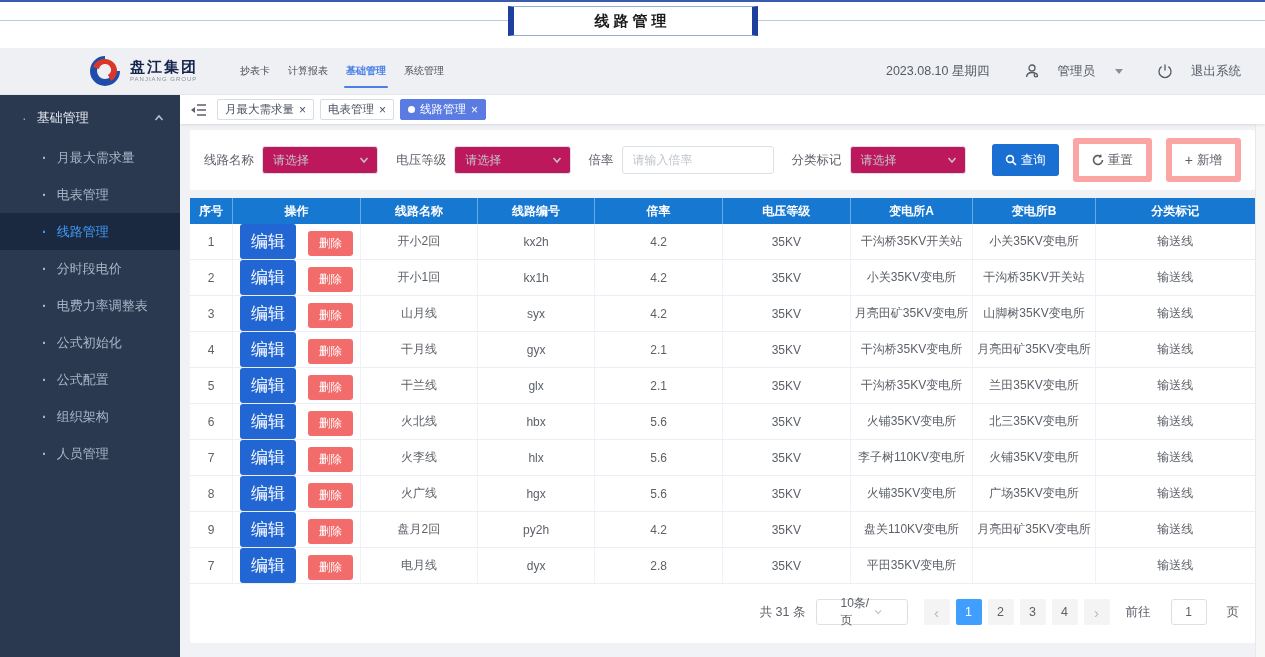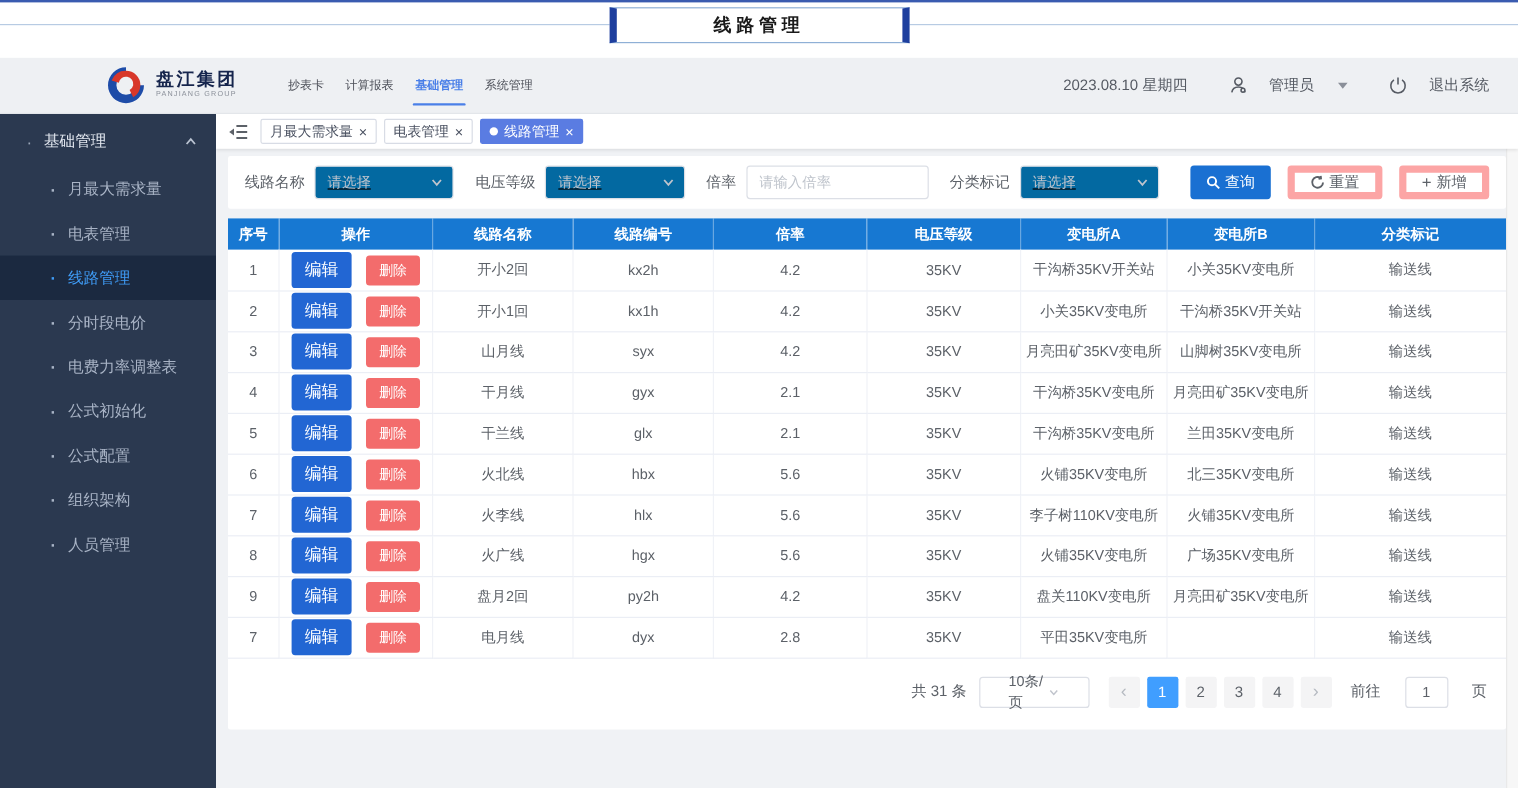--- a/index.html
+++ b/index.html
@@ -50,41 +50,41 @@
   .tab { height:21px; padding:0 7px; border:1px solid #d8dce5; background:#fff; color:#495060; font-size:11.5px;
          display:flex; align-items:center; gap:5px; cursor:pointer; border-radius:2px; white-space:nowrap; }
   .tab.active { background:#5a7ce2; border-color:#5a7ce2; color:#fff; }
   .tab-dot { width:7px; height:7px; border-radius:50%; background:#fff; display:inline-block; }
   .tab-close { font-size:12px; line-height:1; cursor:pointer; }
 
   
   .filter-card { background:#fff; margin:6px 10px 0; padding:8px 14px; display:flex; align-items:center; gap:8px; border-radius:2px; }
   .f-label { font-size:12.5px; color:#5c6168; margin-left:10px; white-space:nowrap; }
   .f-label:first-child { margin-left:0; }
-  .fake-select { width:152px; height:28px; border:1px solid #dcdfe6; border-radius:3px; background:#0369a1;
-                 display:flex; align-items:center; justify-content:space-between; padding:0 8px 0 10px; cursor:pointer;text-decoration:underline; }
+  .fake-select { width:152px; height:28px; border:1px solid #dcdfe6; border-radius:3px; background:#be185d;
+                 display:flex; align-items:center; justify-content:space-between; padding:0 8px 0 10px; cursor:pointer; }
   .fake-select .ph, .f-input::placeholder { color:#bfc4cc; font-size:12px; }
   .sel-caret { width:10px; height:10px; stroke:#c0c4cc; fill:none; stroke-width:1.5; }
   .f-input { width:152px; height:28px; border:1px solid #dcdfe6; border-radius:3px; padding:0 10px; font-size:12px; color:#606266; outline:none; }
-  .btn { height:28px; border:none; border-radius:3px; font-size:12.5px; display:inline-flex; align-items:center; gap:4px; padding:0 13px; cursor:pointer; white-space:nowrap; }
+  .btn { height:28px; border:none; border-radius:3px; font-size:12.5px; display:inline-flex; align-items:center; gap:4px; padding:16px 13px; cursor:pointer; white-space:nowrap; }
   .btn-primary { background:#1a70d2; color:#fff; margin-left:18px; }
   .btn-plain { background:#fff; border:6px solid #fca5a5; color:#5c6168; margin-left:6px; }
   .bicon { width:12px; height:12px; fill:none; stroke-width:1.6; }
   .btn-primary .bicon { stroke:#fff; }
   .btn-plain .bicon { stroke:#5c6168; }
   .plus-glyph { font-size:14px; line-height:1; }
 
   
   .table-card { background:#fff; margin:8px 10px 0; border-radius:2px; padding-bottom:6px; }
   table { width:100%; border-collapse:collapse; table-layout:fixed; font-size:12px; }
   thead th { background:#1778d2; color:#fff; font-weight:bold; height:26px; border-right:1px solid rgba(255,255,255,.35); }
   thead th:last-child { border-right:none; }
   tbody td { height:34px; text-align:center; color:#5c6168; border-bottom:1px solid #ebeef5; border-right:1px solid #f0f2f7; overflow:hidden; white-space:nowrap; text-overflow:ellipsis; }
   tbody td:last-child { border-right:none; }
-  .btn-edit { background:#2266d3; color:#fff; border:none; border-radius:3px; font-size:14px; padding:6px 11px; margin-right:12px; cursor:pointer; }
+  .btn-edit { background:#2266d3; color:#fff; border:none; border-radius:3px; font-size:17px; padding:6px 11px; margin-right:12px; cursor:pointer; }
   .btn-delete { background:#f36c6c; color:#fff; border:none; border-radius:3px; font-size:11.5px; padding:5px 11px; cursor:pointer; }
 
   
   .pagination { display:flex; align-items:center; justify-content:flex-end; gap:10px; padding:15px 16px 12px; font-size:12.5px; color:#5c6168; }
   .page-size { width:92px; height:26px; border:1px solid #dcdfe6; border-radius:3px; display:flex; align-items:center; justify-content:space-between; padding:0 24px; color:#5c6168; font-size:12px; cursor:pointer; }
   .page-list { display:flex; align-items:center; gap:6px; margin-left:6px; }
   .page-btn { min-width:26px; height:26px; background:#f4f4f5; border:none; border-radius:2px; color:#5c6168; font-size:12.5px; cursor:pointer; }
   .page-btn.prev, .page-btn.next { color:#b4b9c0; font-size:15px; }
   .page-btn.active { background:#409eff; color:#fff; }
   .goto { display:flex; align-items:center; gap:20px; margin-left:6px; }

